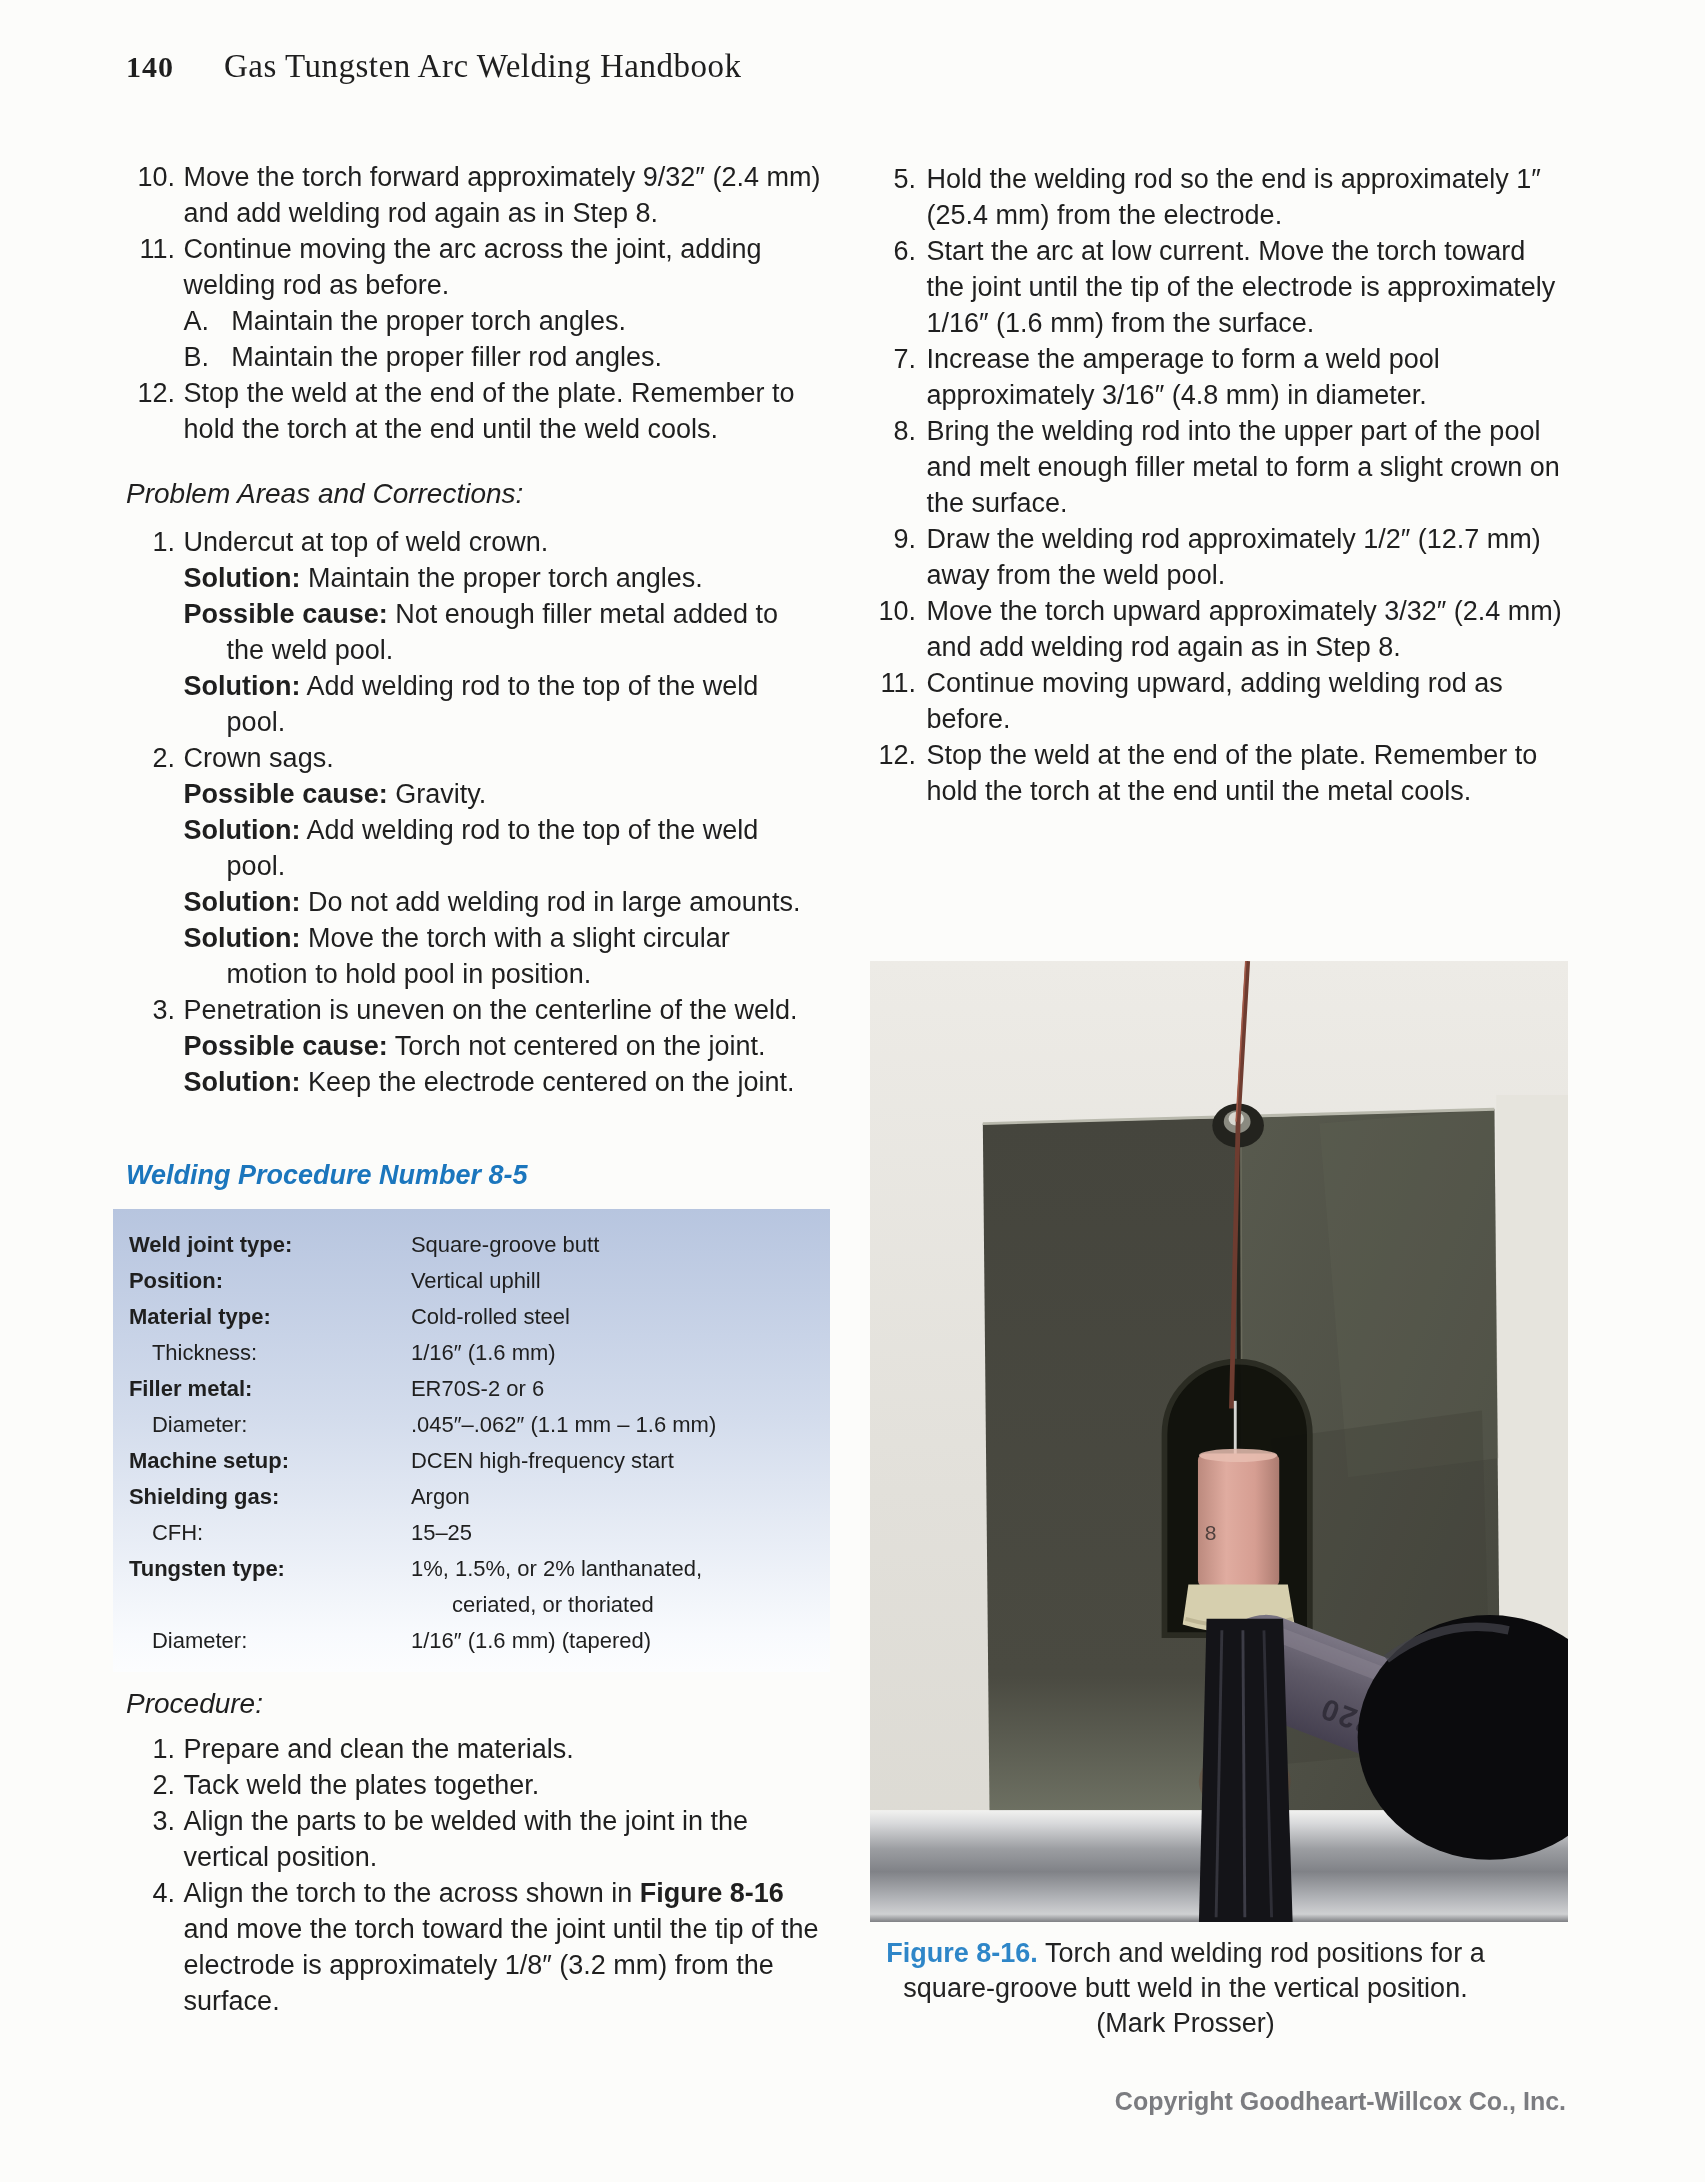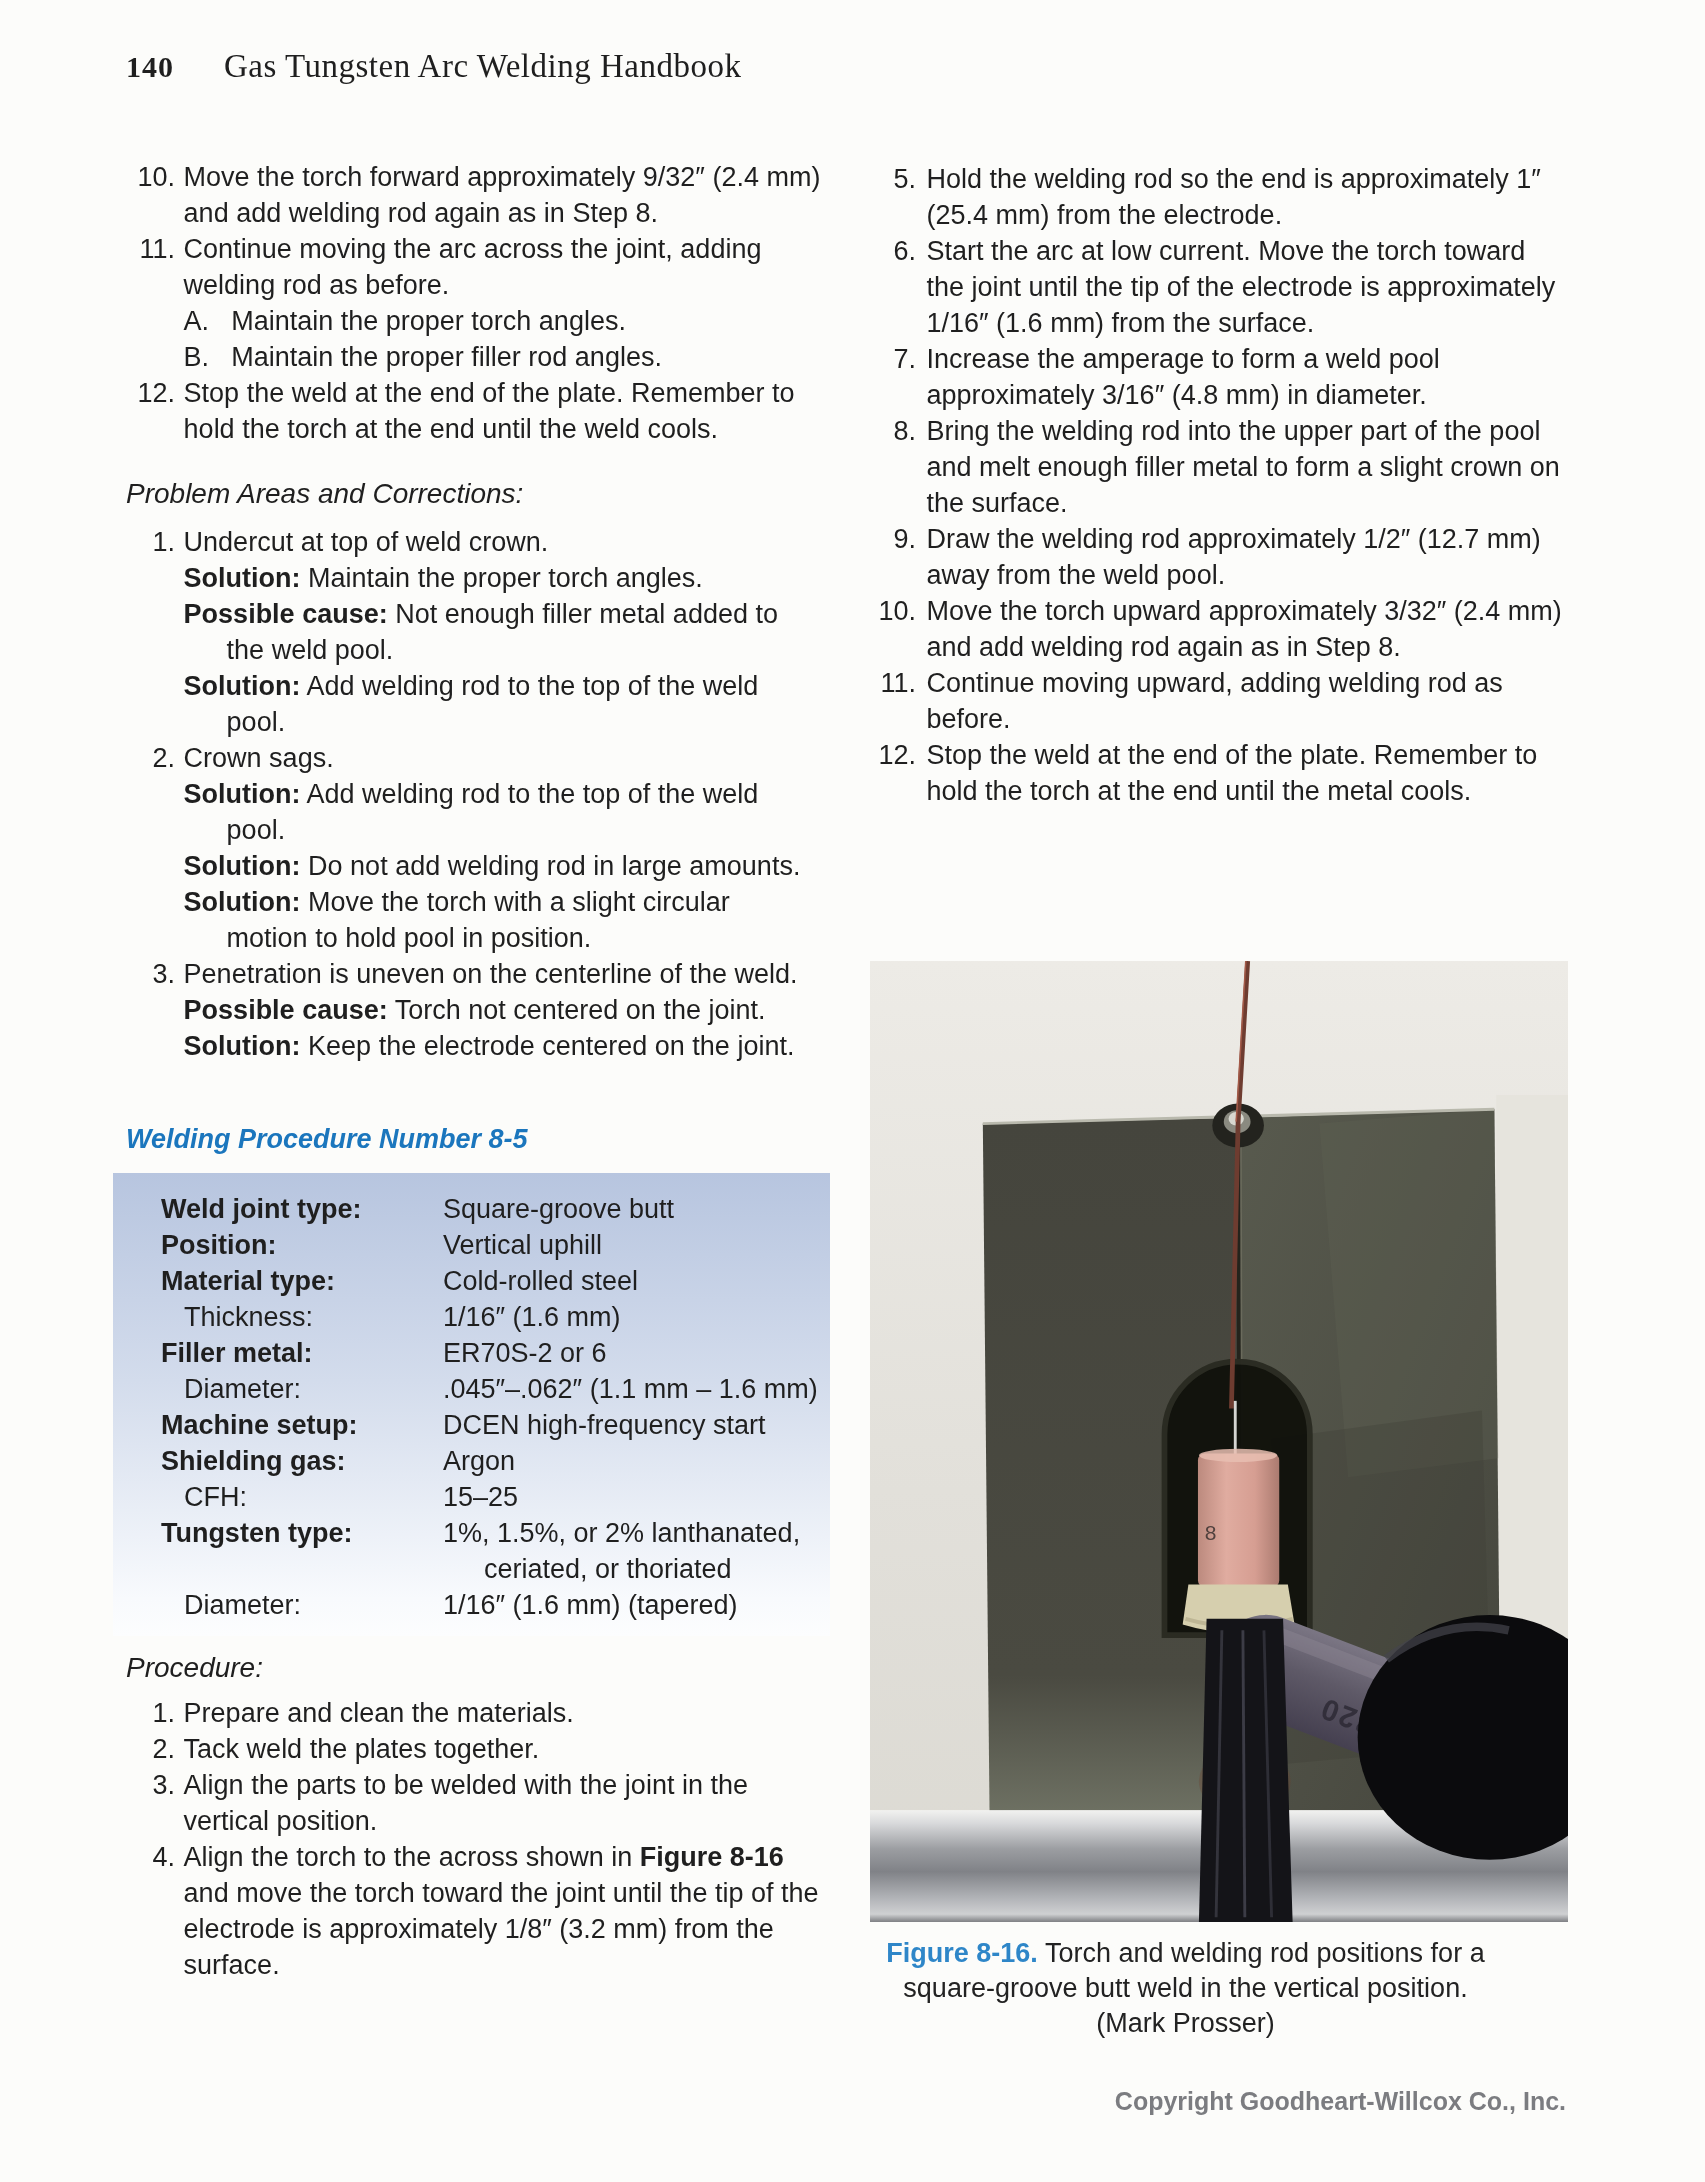--- a/index.html
+++ b/index.html
@@ -57,21 +57,21 @@
   .spec-table{
     margin:13.4px 0 0 -13.4px;
     width:717px;box-sizing:border-box;
     padding:18px 0 13.4px 16.3px;
     background:linear-gradient(180deg,
       var(--table_top,#b7c5df) 0%,
       var(--table_mid,#d3dcec) 45%,
       var(--table_bottom,#f8fafd) 92%,
       #fcfdfe 100%);
   }
-  .spec-row{display:flex;font-size:27px;line-height:36px;margin-left:32px;}
+  .spec-row{display:flex;font-size:22px;line-height:36px;}
   .spec-label{flex:0 0 282px;font-weight:700;}
   .spec-label.indent{padding-left:23px;box-sizing:border-box;font-weight:400;}
   .spec-value{flex:1 1 auto;}
   .spec-value .wrap2{padding-left:41px;}
 
   .proc-head{margin-top:13.4px;}
   .proc-steps{margin-top:9.6px;}
   .bold-ref{font-weight:700;}
 
   
@@ -138,20 +138,21 @@
           <div class="entry"><b class="elabel">Solution:</b> <span>Maintain the proper torch angles.</span></div>
           <div class="entry"><b class="elabel">Possible cause:</b> <span>Not enough filler metal added to the weld pool.</span></div>
           <div class="entry"><b class="elabel">Solution:</b> <span>Add welding rod to the top of the weld pool.</span></div>
         </div>
       </div>
 
       <div class="step">
         <span class="num">2.</span>
         <div class="txt">
           <div class="ptitle">Crown sags.</div>
+          <div class="entry"><b class="elabel">Possible cause:</b> <span>Gravity.</span></div>
           <div class="entry"><b class="elabel">Solution:</b> <span>Add welding rod to the top of the weld pool.</span></div>
           <div class="entry"><b class="elabel">Solution:</b> <span>Do not add welding rod in large amounts.</span></div>
           <div class="entry"><b class="elabel">Solution:</b> <span>Move the torch with a slight circular motion to hold pool in position.</span></div>
         </div>
       </div>
 
       <div class="step">
         <span class="num">3.</span>
         <div class="txt">
           <div class="ptitle">Penetration is uneven on the centerline of the weld.</div>

